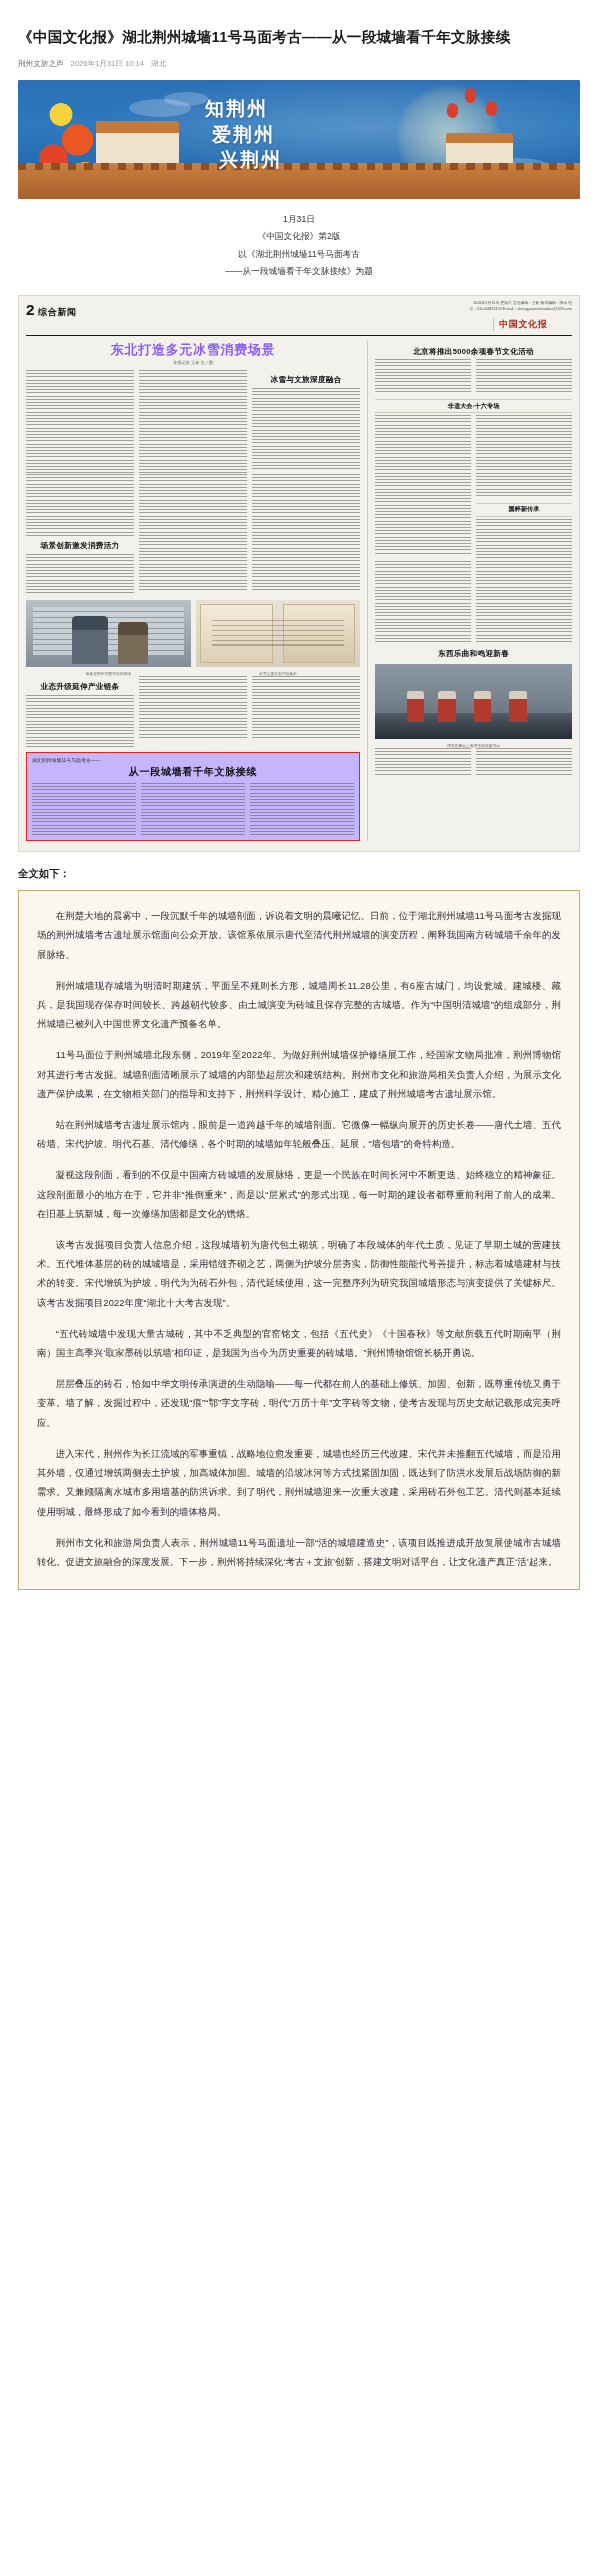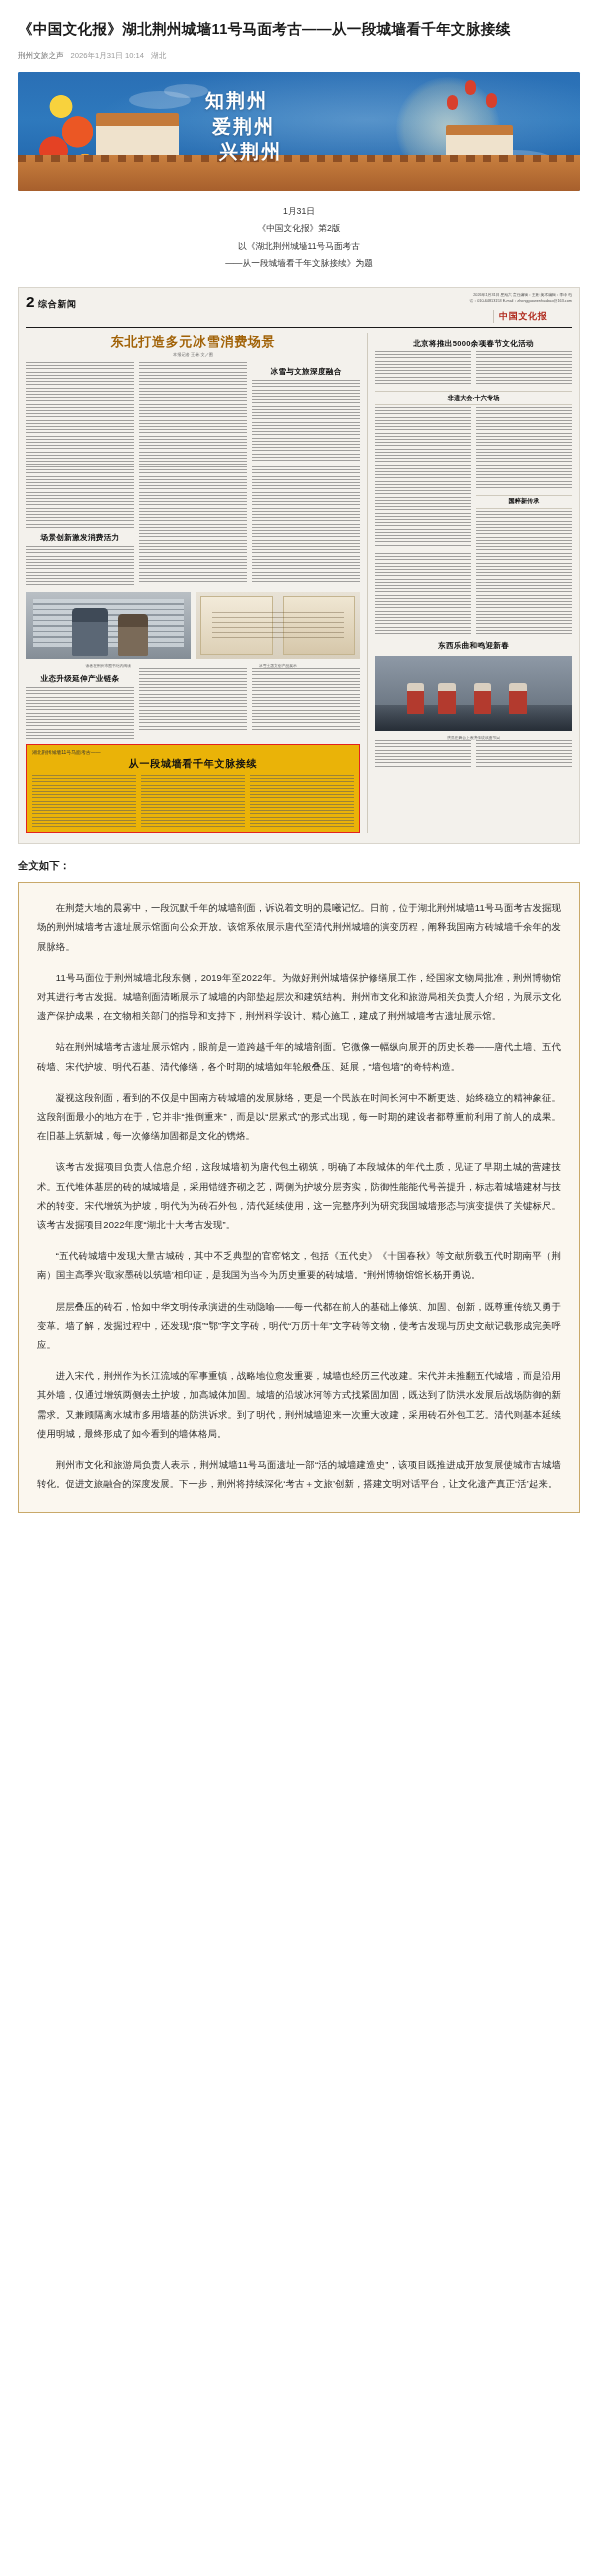--- a/index.html
+++ b/index.html
@@ -12,21 +12,21 @@
     width: 598px;
   }
   .page {
     width: 598px;
     min-height: 2576px;
     background: #ffffff;
     padding: 0;
     position: relative;
   }
   .article-header {
-    padding: 19px 18px 0 18px;
+    padding: 27px 18px 0 18px;
   }
   .headline {
     font-size: 14.6px;
     font-weight: bold;
     color: #1a1a1a;
     line-height: 1.5;
     letter-spacing: 0.3px;
   }
   .byline {
     margin-top: 9.7px;
@@ -197,21 +197,21 @@
     gap: 7px;
     margin-top: 5.5px;
   }
   .np-left { width: 62%; }
   .np-right { width: 38%; border-left: 0.7px solid #cfcabd; padding-left: 7px; }
 
   .np-h1 {
     font-size: 13px;
     font-weight: bold;
     text-align: center;
-    color: #a16207;
+    color: #8b5cf6;
     letter-spacing: 0.7px;
     margin-bottom: 1.4px;
   }
   .np-sub {
     font-size: 4.2px;
     text-align: center;
     color: #666;
     margin-bottom: 4.2px;
   }
   .np-h2 {
@@ -305,21 +305,21 @@
     color: #666;
     text-align: center;
     margin-top: 1.4px;
   }
 
   
   .np-highlight {
     border: 1.4px solid #e3221f;
     margin-top: 5.5px;
     padding: 4.2px 4.9px 5.5px 4.9px;
-    background: #eab308;
+    background: #c4b5fd;
   }
   .np-hl-kicker {
     font-size: 4.9px;
     color: #333;
     margin-bottom: 2.1px;
   }
   .np-hl-title {
     font-size: 10px;
     font-weight: bold;
     text-align: center;
@@ -543,20 +543,21 @@
         </div>
       </div>
 
     </div>
   </div>
 
   <div class="fulltext-label">全文如下：</div>
 
   <div class="fulltext-box">
     <p>在荆楚大地的晨雾中，一段沉默千年的城墙剖面，诉说着文明的晨曦记忆。日前，位于湖北荆州城墙11号马面考古发掘现场的荆州城墙考古遗址展示馆面向公众开放。该馆系依展示唐代至清代荆州城墙的演变历程，阐释我国南方砖城墙千余年的发展脉络。</p>
+    <p>荆州城墙现存城墙为明清时期建筑，平面呈不规则长方形，城墙周长11.28公里，有6座古城门，均设瓮城、建城楼、藏兵，是我国现存保存时间较长、跨越朝代较多、由土城演变为砖城且保存完整的古城墙。作为“中国明清城墙”的组成部分，荆州城墙已被列入中国世界文化遗产预备名单。</p>
     <p>11号马面位于荆州城墙北段东侧，2019年至2022年。为做好荆州城墙保护修缮展工作，经国家文物局批准，荆州博物馆对其进行考古发掘。城墙剖面清晰展示了城墙的内部垫起层次和建筑结构。荆州市文化和旅游局相关负责人介绍，为展示文化遗产保护成果，在文物相关部门的指导和支持下，荆州科学设计、精心施工，建成了荆州城墙考古遗址展示馆。</p>
     <p>站在荆州城墙考古遗址展示馆内，眼前是一道跨越千年的城墙剖面。它微像一幅纵向展开的历史长卷——唐代土墙、五代砖墙、宋代护坡、明代石基、清代修缮，各个时期的城墙如年轮般叠压、延展，“墙包墙”的奇特构造。</p>
     <p>凝视这段剖面，看到的不仅是中国南方砖城墙的发展脉络，更是一个民族在时间长河中不断更迭、始终稳立的精神象征。这段剖面最小的地方在于，它并非“推倒重来”，而是以“层累式”的形式出现，每一时期的建设者都尊重前利用了前人的成果。在旧基上筑新城，每一次修缮加固都是文化的镌烙。</p>
     <p>该考古发掘项目负责人信息介绍，这段城墙初为唐代包土砌筑，明确了本段城体的年代土质，见证了早期土城的营建技术。五代堆体基层的砖的城城墙是，采用错缝齐砌之艺，两侧为护坡分层夯实，防御性能能代号善提升，标志着城墙建材与技术的转变。宋代增筑为护坡，明代为为砖石外包，清代延续使用，这一完整序列为研究我国城墙形态与演变提供了关键标尺。该考古发掘项目2022年度“湖北十大考古发现”。</p>
     <p>“五代砖城墙中发现大量古城砖，其中不乏典型的官窑铭文，包括《五代史》《十国春秋》等文献所载五代时期南平（荆南）国主高季兴‘取家墨砖以筑墙’相印证，是我国为当今为历史重要的砖城墙。”荆州博物馆馆长杨开勇说。</p>
     <p>层层叠压的砖石，恰如中华文明传承演进的生动隐喻——每一代都在前人的基础上修筑、加固、创新，既尊重传统又勇于变革。墙了解，发掘过程中，还发现“痕”“鄂”字文字砖，明代“万历十年”文字砖等文物，使考古发现与历史文献记载形成完美呼应。</p>
     <p>进入宋代，荆州作为长江流域的军事重镇，战略地位愈发重要，城墙也经历三代改建。宋代并未推翻五代城墙，而是沿用其外墙，仅通过增筑两侧去土护坡，加高城体加固。城墙的沿坡冰河等方式找紧固加固，既达到了防洪水发展后战场防御的新需求。又兼顾隔离水城市多用墙基的防洪诉求。到了明代，荆州城墙迎来一次重大改建，采用砖石外包工艺。清代则基本延续使用明城，最终形成了如今看到的墙体格局。</p>
     <p>荆州市文化和旅游局负责人表示，荆州城墙11号马面遗址一部“活的城墙建造史”，该项目既推进成开放复展使城市古城墙转化。促进文旅融合的深度发展。下一步，荆州将持续深化‘考古＋文旅’创新，搭建文明对话平台，让文化遗产真正‘活’起来。</p>
   </div>
 

